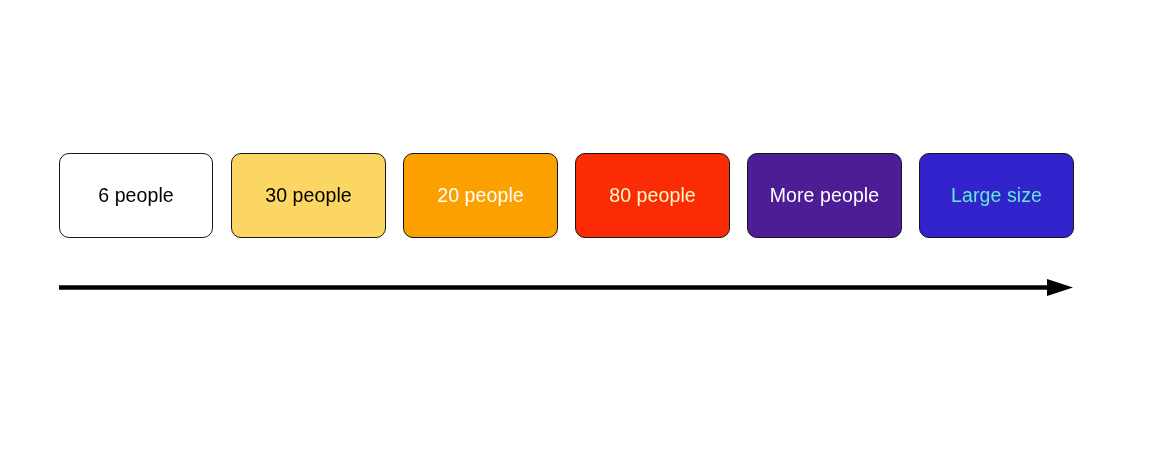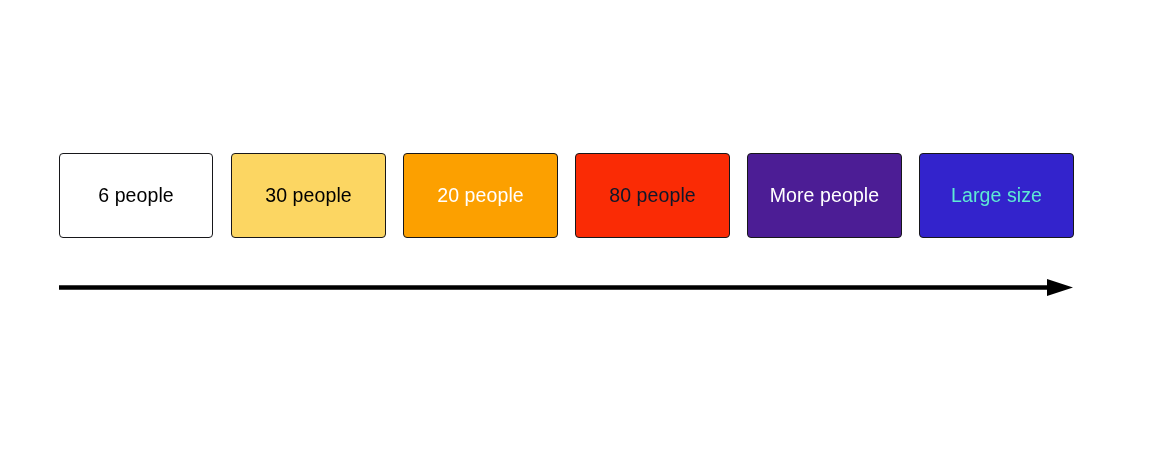--- a/index.html
+++ b/index.html
@@ -13,21 +13,21 @@
     height: 466px;
     background: #ffffff;
     overflow: hidden;
     font-family: "Liberation Sans", sans-serif;
   }
   .stage-box {
     position: absolute;
     top: 153px;
     height: 85px;
     box-sizing: border-box;
-    border-radius: 4px;
+    border-radius: 10px;
     border: 1.5px solid #17171a;
     display: flex;
     align-items: center;
     justify-content: center;
     font-size: 19.5px;
     line-height: 1;
     letter-spacing: 0.1px;
     user-select: none;
   }
   .stage-label {
@@ -62,21 +62,21 @@
       <div class="stage-box" style="left: 59px; width: 154px; background: rgb(255, 255, 255); border-color: rgb(23, 23, 26);">
         <span class="stage-label" style="color: rgb(0, 0, 0);">6 people</span>
       </div>
       <div class="stage-box" style="left: 231px; width: 155px; background: rgb(252, 214, 98); border-color: rgb(23, 23, 26);">
         <span class="stage-label" style="color: rgb(0, 0, 0);">30 people</span>
       </div>
       <div class="stage-box" style="left: 403px; width: 155px; background: rgb(252, 160, 0); border-color: rgb(23, 23, 26);">
         <span class="stage-label" style="color: rgb(255, 255, 255);">20 people</span>
       </div>
       <div class="stage-box" style="left: 575px; width: 155px; background: rgb(250, 43, 5); border-color: rgb(23, 23, 26);">
-        <span class="stage-label" style="color: #0f172a;">80 people</span>
+        <span class="stage-label" style="color: #fef9c3;">80 people</span>
       </div>
       <div class="stage-box" style="left: 747px; width: 155px; background: #4c1d95; border-color: rgb(23, 23, 26); text-align: right;">
         <span class="stage-label" style="color: rgb(255, 255, 255);">More people</span>
       </div>
       <div class="stage-box" style="left: 919px; width: 155px; background: rgb(51, 35, 204); border-color: rgb(23, 23, 26);">
         <span class="stage-label" style="color: #5eead4;">Large size</span>
       </div>
     </div>
 
   <svg class="axis-arrow" viewBox="0 0 1016 30" width="1016" height="30" xmlns="http://www.w3.org/2000/svg">

